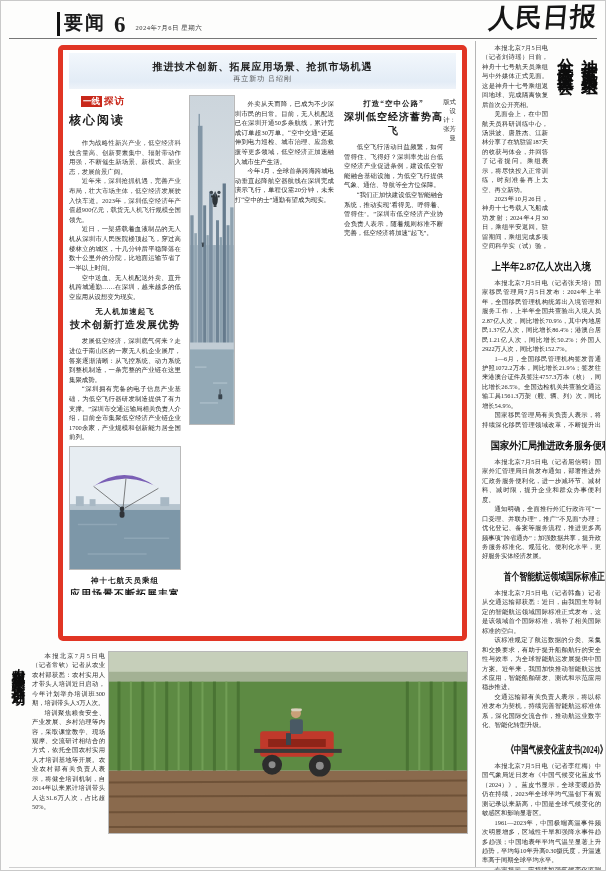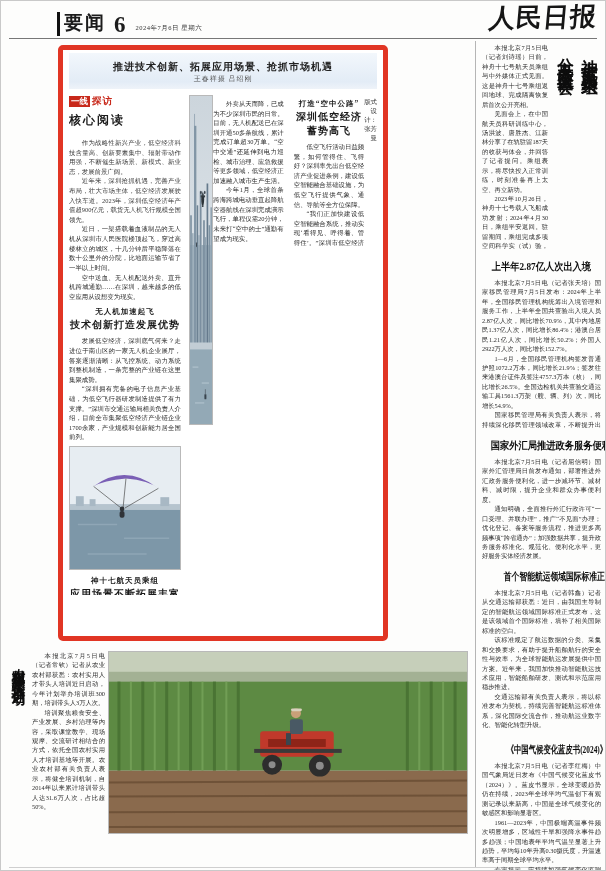--- a/index.html
+++ b/index.html
@@ -12,32 +12,32 @@
   
   .header { position:absolute; left:10px; top:7px; right:8px; height:28px; display:flex; align-items:flex-end;padding-left:46px; }
   .hdr-bar { display:inline-block; width:3px; height:24px; background:#111; margin-right:4px; }
   .hdr-section { font-size:19px; font-weight:900; letter-spacing:2px; }
   .hdr-pageno { font-size:23px; font-weight:900; margin:0 10px 0 8px; line-height:1; }
   .hdr-date { font-size:6.5px; color:#333; padding-bottom:3px; letter-spacing:.5px; }
   .masthead { margin-left:auto; font-weight:900; font-size:26px; letter-spacing:1px;
     transform:skewX(-6deg) rotate(-1deg); color:#161616; padding-bottom:1px; }
   .header-rule { position:absolute; left:8px; right:8px; top:37px; height:1px; background:#777; }
   
-  .red-box { position:absolute; left:57px; top:44px; width:330px; height:596px;
+  .red-box { position:absolute; left:57px; top:44px; width:409px; height:596px;
     border:5px solid #e13524; border-radius:5px; background:#fff; padding:3px 6px; }
   .feature-head { background:linear-gradient(180deg,#f2f7fc 0%,#e3ecf6 80%,#eef3f9 100%);
     text-align:center; padding:7px 4px 5px; }
   .feature-kicker { font-size:10px; font-weight:700; letter-spacing:1px; color:#222; }
   .feature-title { font-size:29px; font-weight:900; letter-spacing:3px; margin:3px 0 2px; color:#0e0e0e; }
   .feature-byline { font-size:7px; color:#555; letter-spacing:1px; }
   .feature-cols { display:flex; gap:8px; margin-top:6px; height:500px; overflow:hidden; }
   .fcol-left { width:112px; flex:0 0 112px; height:500px; overflow:hidden; }
   .fcol-right { flex:1; display:flex; flex-direction:row; overflow:hidden; }
   .tag-row { display:flex; align-items:center; gap:2px; margin-bottom:4px; }
-  .tag-badge { background:#c8281a; color:#fff; font-size:8.5px; font-weight:700; padding:1px 2px; line-height:1.1; }
+  .tag-badge { background:#c8281a; color:#fff; font-size:8.5px; font-weight:700; padding:1px 2px; line-height:1.1;margin-left:12px; }
   .tag-text { color:#c8281a; font-size:9.5px; font-weight:900; letter-spacing:1px; }
   .core-title { font-size:12px; font-weight:900; margin:2px 0 9px; letter-spacing:2px; }
   .ptext { font-size:6.4px; line-height:1.5; text-align:justify; text-indent:2em; color:#2a2a2a; }
   .core-text { color:#3a3a3a; }
   .subhead { text-align:center; margin:6px 0 4px; }
   .subhead .sk { font-size:7.5px; font-weight:700; letter-spacing:1px; display:block; }
   .subhead .st { font-size:10px; font-weight:900; letter-spacing:1px; display:block; margin-top:1px; }
   .photo-frame { border:1px solid #b9b9b9; background:#dfe5ea; display:block; }
   .pg-photo { width:112px; height:124px; margin:4px 0 2px; }
   .city-photo { width:100%; height:330px; }
@@ -81,21 +81,21 @@
     <span class="hdr-section">要闻</span>
     <span class="hdr-pageno">6</span>
     <span class="hdr-date">2024年7月6日 星期六</span>
     <span class="masthead">人民日报</span>
   </div>
   <div class="header-rule"></div>
 
   <div class="red-box">
     <div class="feature-head">
       <div class="feature-kicker">推进技术创新、拓展应用场景、抢抓市场机遇</div>
-      <div class="feature-byline">王春祥摄 吕绍刚</div>
+      <div class="feature-byline">再立新功 吕绍刚</div>
     </div>
     <div class="feature-cols">
 
       <div class="fcol-left">
         <div class="tag-row">
           <span class="tag-badge">一线</span>
           <span class="tag-text">探访</span>
         </div>
         <div class="core-title">核心阅读</div>
         <p class="ptext core-text">作为战略性新兴产业，低空经济科技含量高、创新要素集中、辐射带动作用强，不断催生新场景、新模式、新业态，发展前景广阔。</p>

